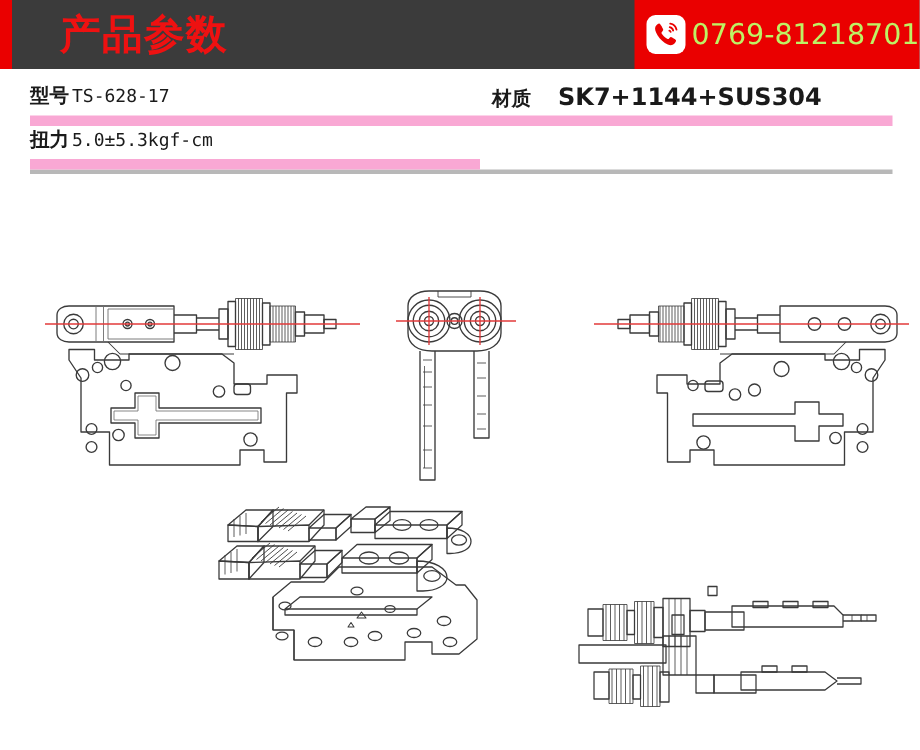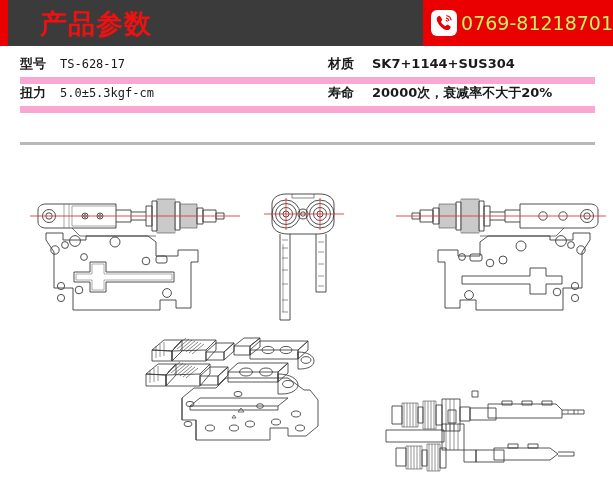--- a/index.html
+++ b/index.html
@@ -96,28 +96,28 @@
     font-size: 13px;
     font-weight: bold;
     color: #1a1a1a;
     flex: 0 0 auto;
     white-space: nowrap;
     font-family: "DejaVu Sans", "Liberation Sans", sans-serif;
   }
   .spec-value {
     font-size: 12px;
     color: #1a1a1a;
-    margin-left: 14px;
+    margin-left: 2px;
     white-space: nowrap;
     font-family: "DejaVu Sans Mono", "Liberation Mono", monospace;
   }
   .spec-value.cjk {
     font-family: "DejaVu Sans", "Liberation Sans", sans-serif;
     font-weight: bold;
-    font-size: 13px;
+    font-size: 16px;
   }
   .col-right .spec-label { margin-left: 8px; }
   .col-right .spec-value { margin-left: 18px; }
   .spec-bottom-rule {
     height: 3px;
     background: #b8b8b8;
     margin-top: 0px;
     width: 575px;
   }
 
@@ -163,24 +163,20 @@
       <span class="spec-value">TS-628-17</span>
     </div>
     <div class="spec-cell col-right">
       <span class="spec-label">材质</span>
       <span class="spec-value cjk">SK7+1144+SUS304</span>
     </div>
 
     <div class="spec-cell col-left">
       <span class="spec-label">扭力</span>
       <span class="spec-value">5.0±5.3kgf-cm</span>
-    </div>
-    <div class="spec-cell col-right">
-      <span class="spec-label">寿命</span>
-      <span class="spec-value cjk">20000次，衰减率不大于20%</span>
     </div>
 
     <div class="spec-cell col-right no-rule">
       <span class="spec-label"></span>
       <span class="spec-value"></span>
     </div>
 
   </div>
   <div class="spec-bottom-rule"></div>
 </div>

